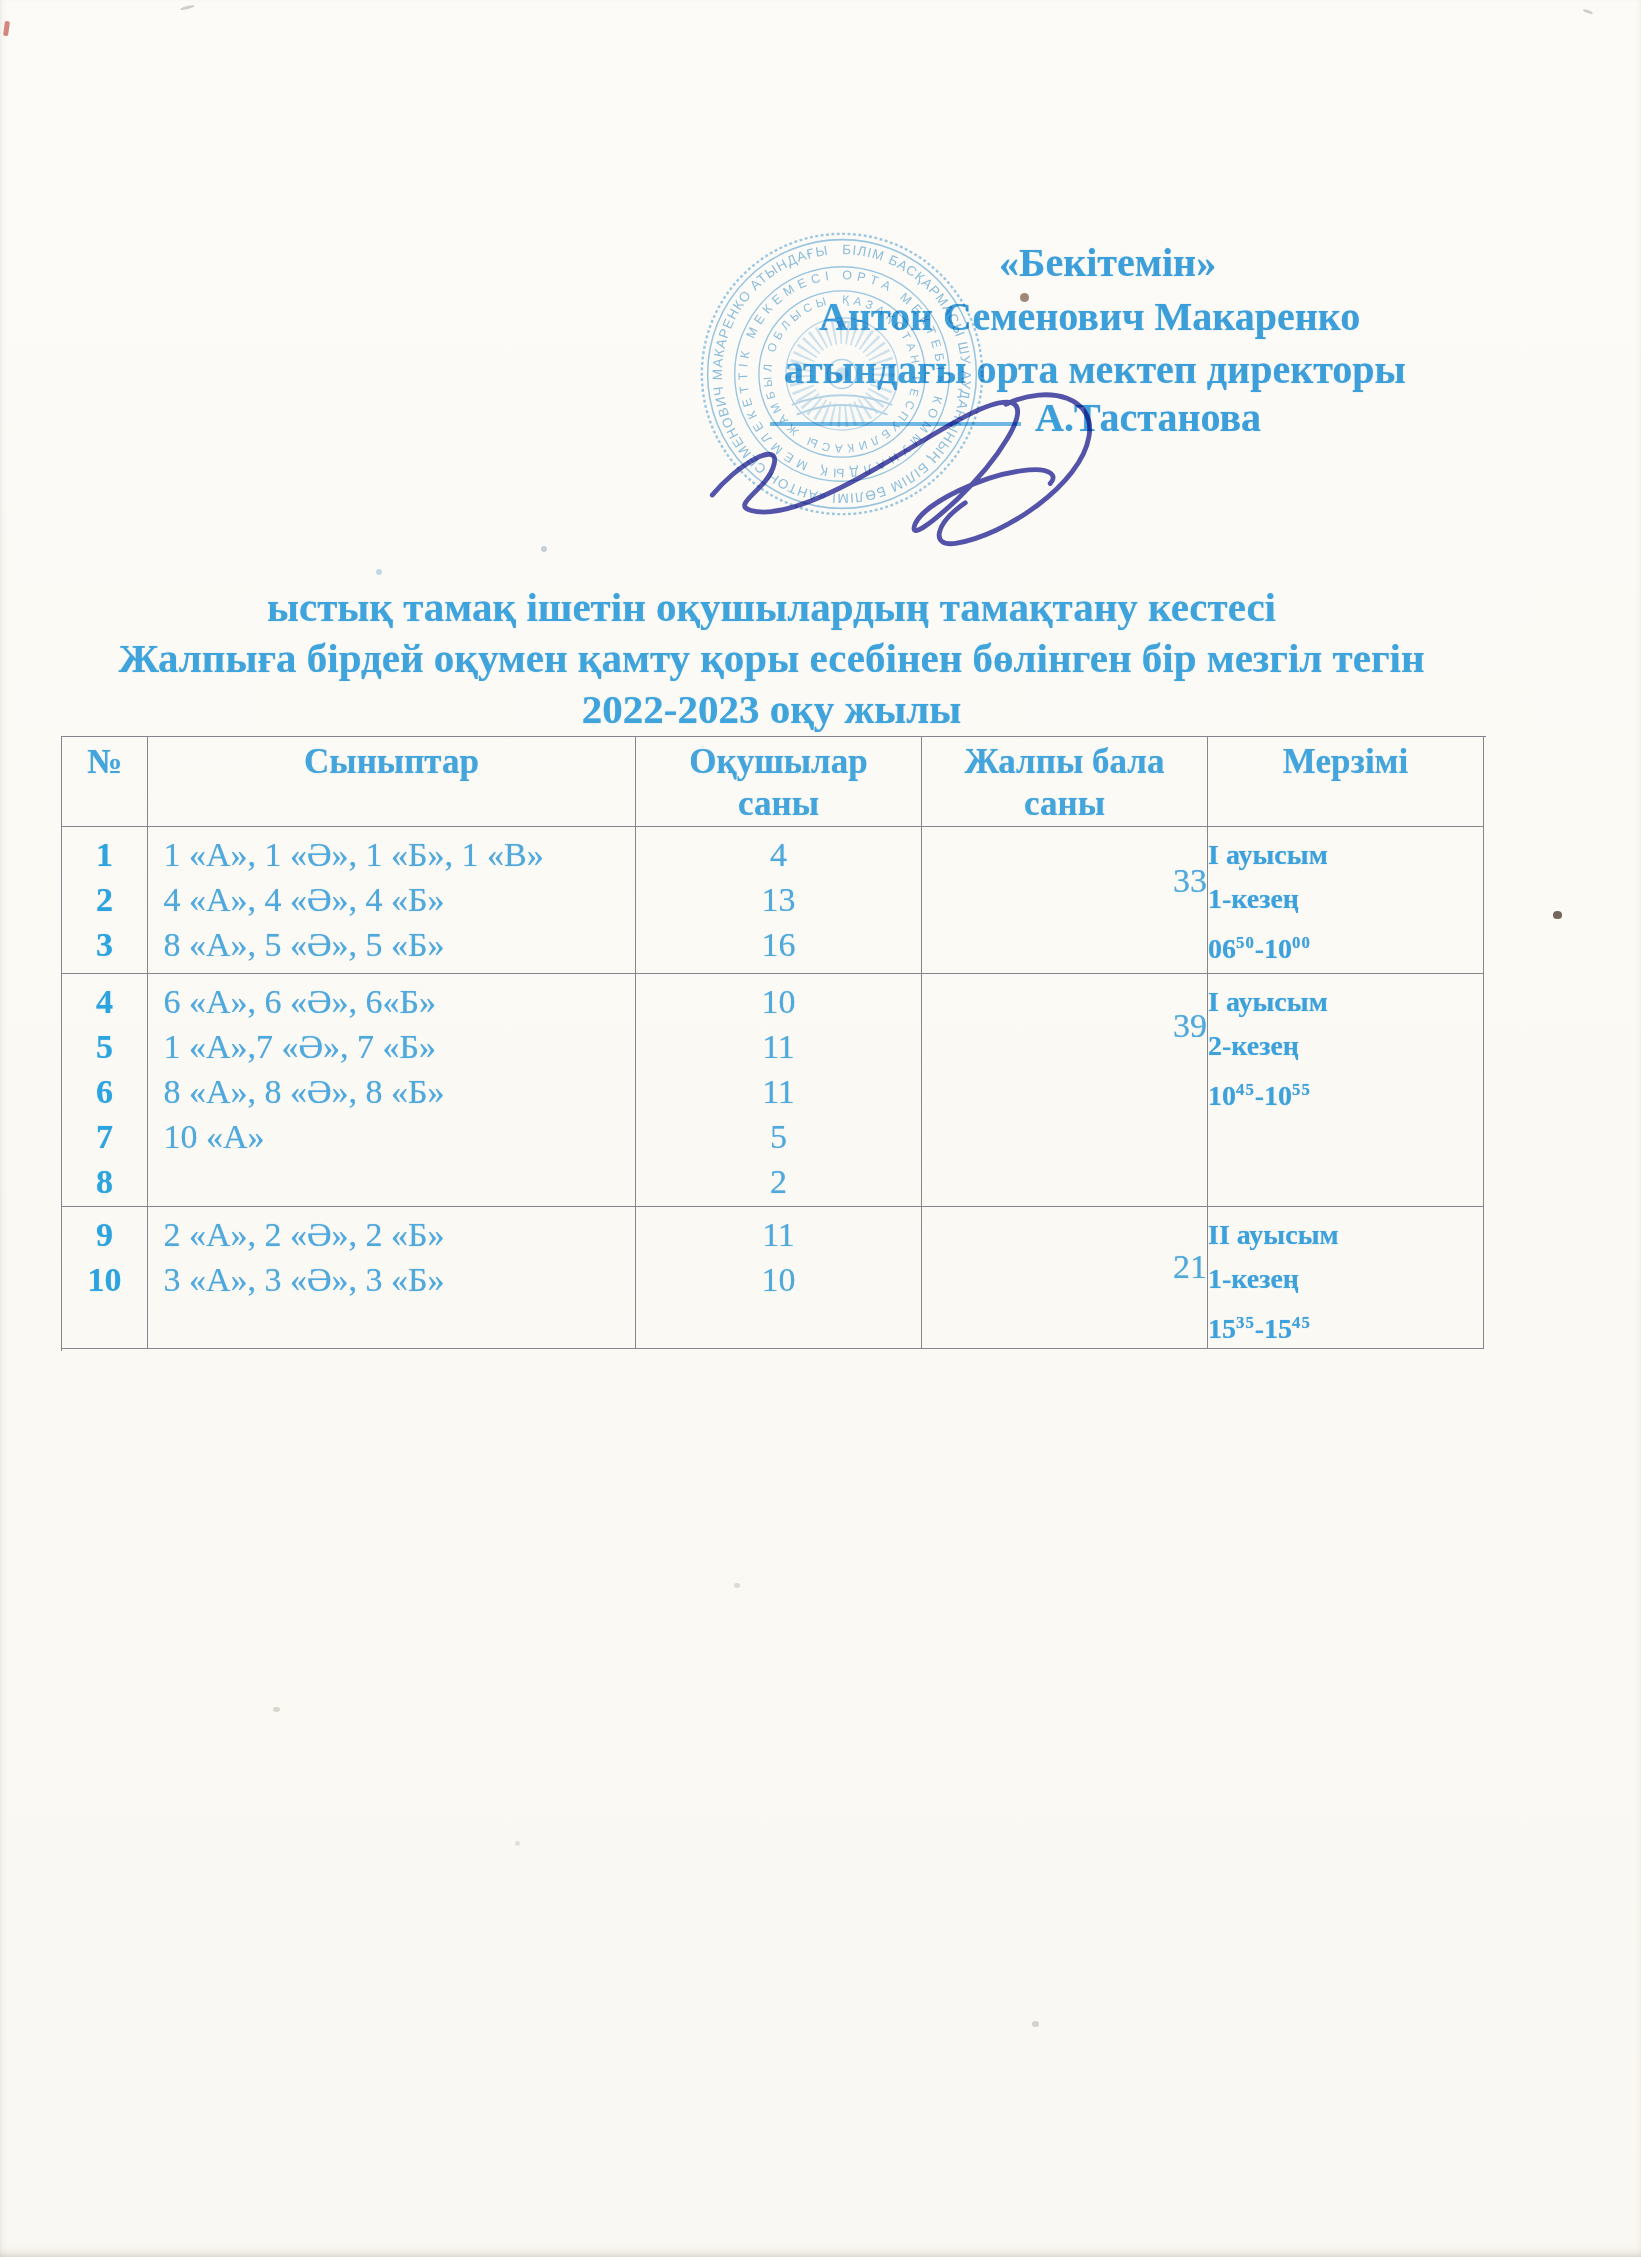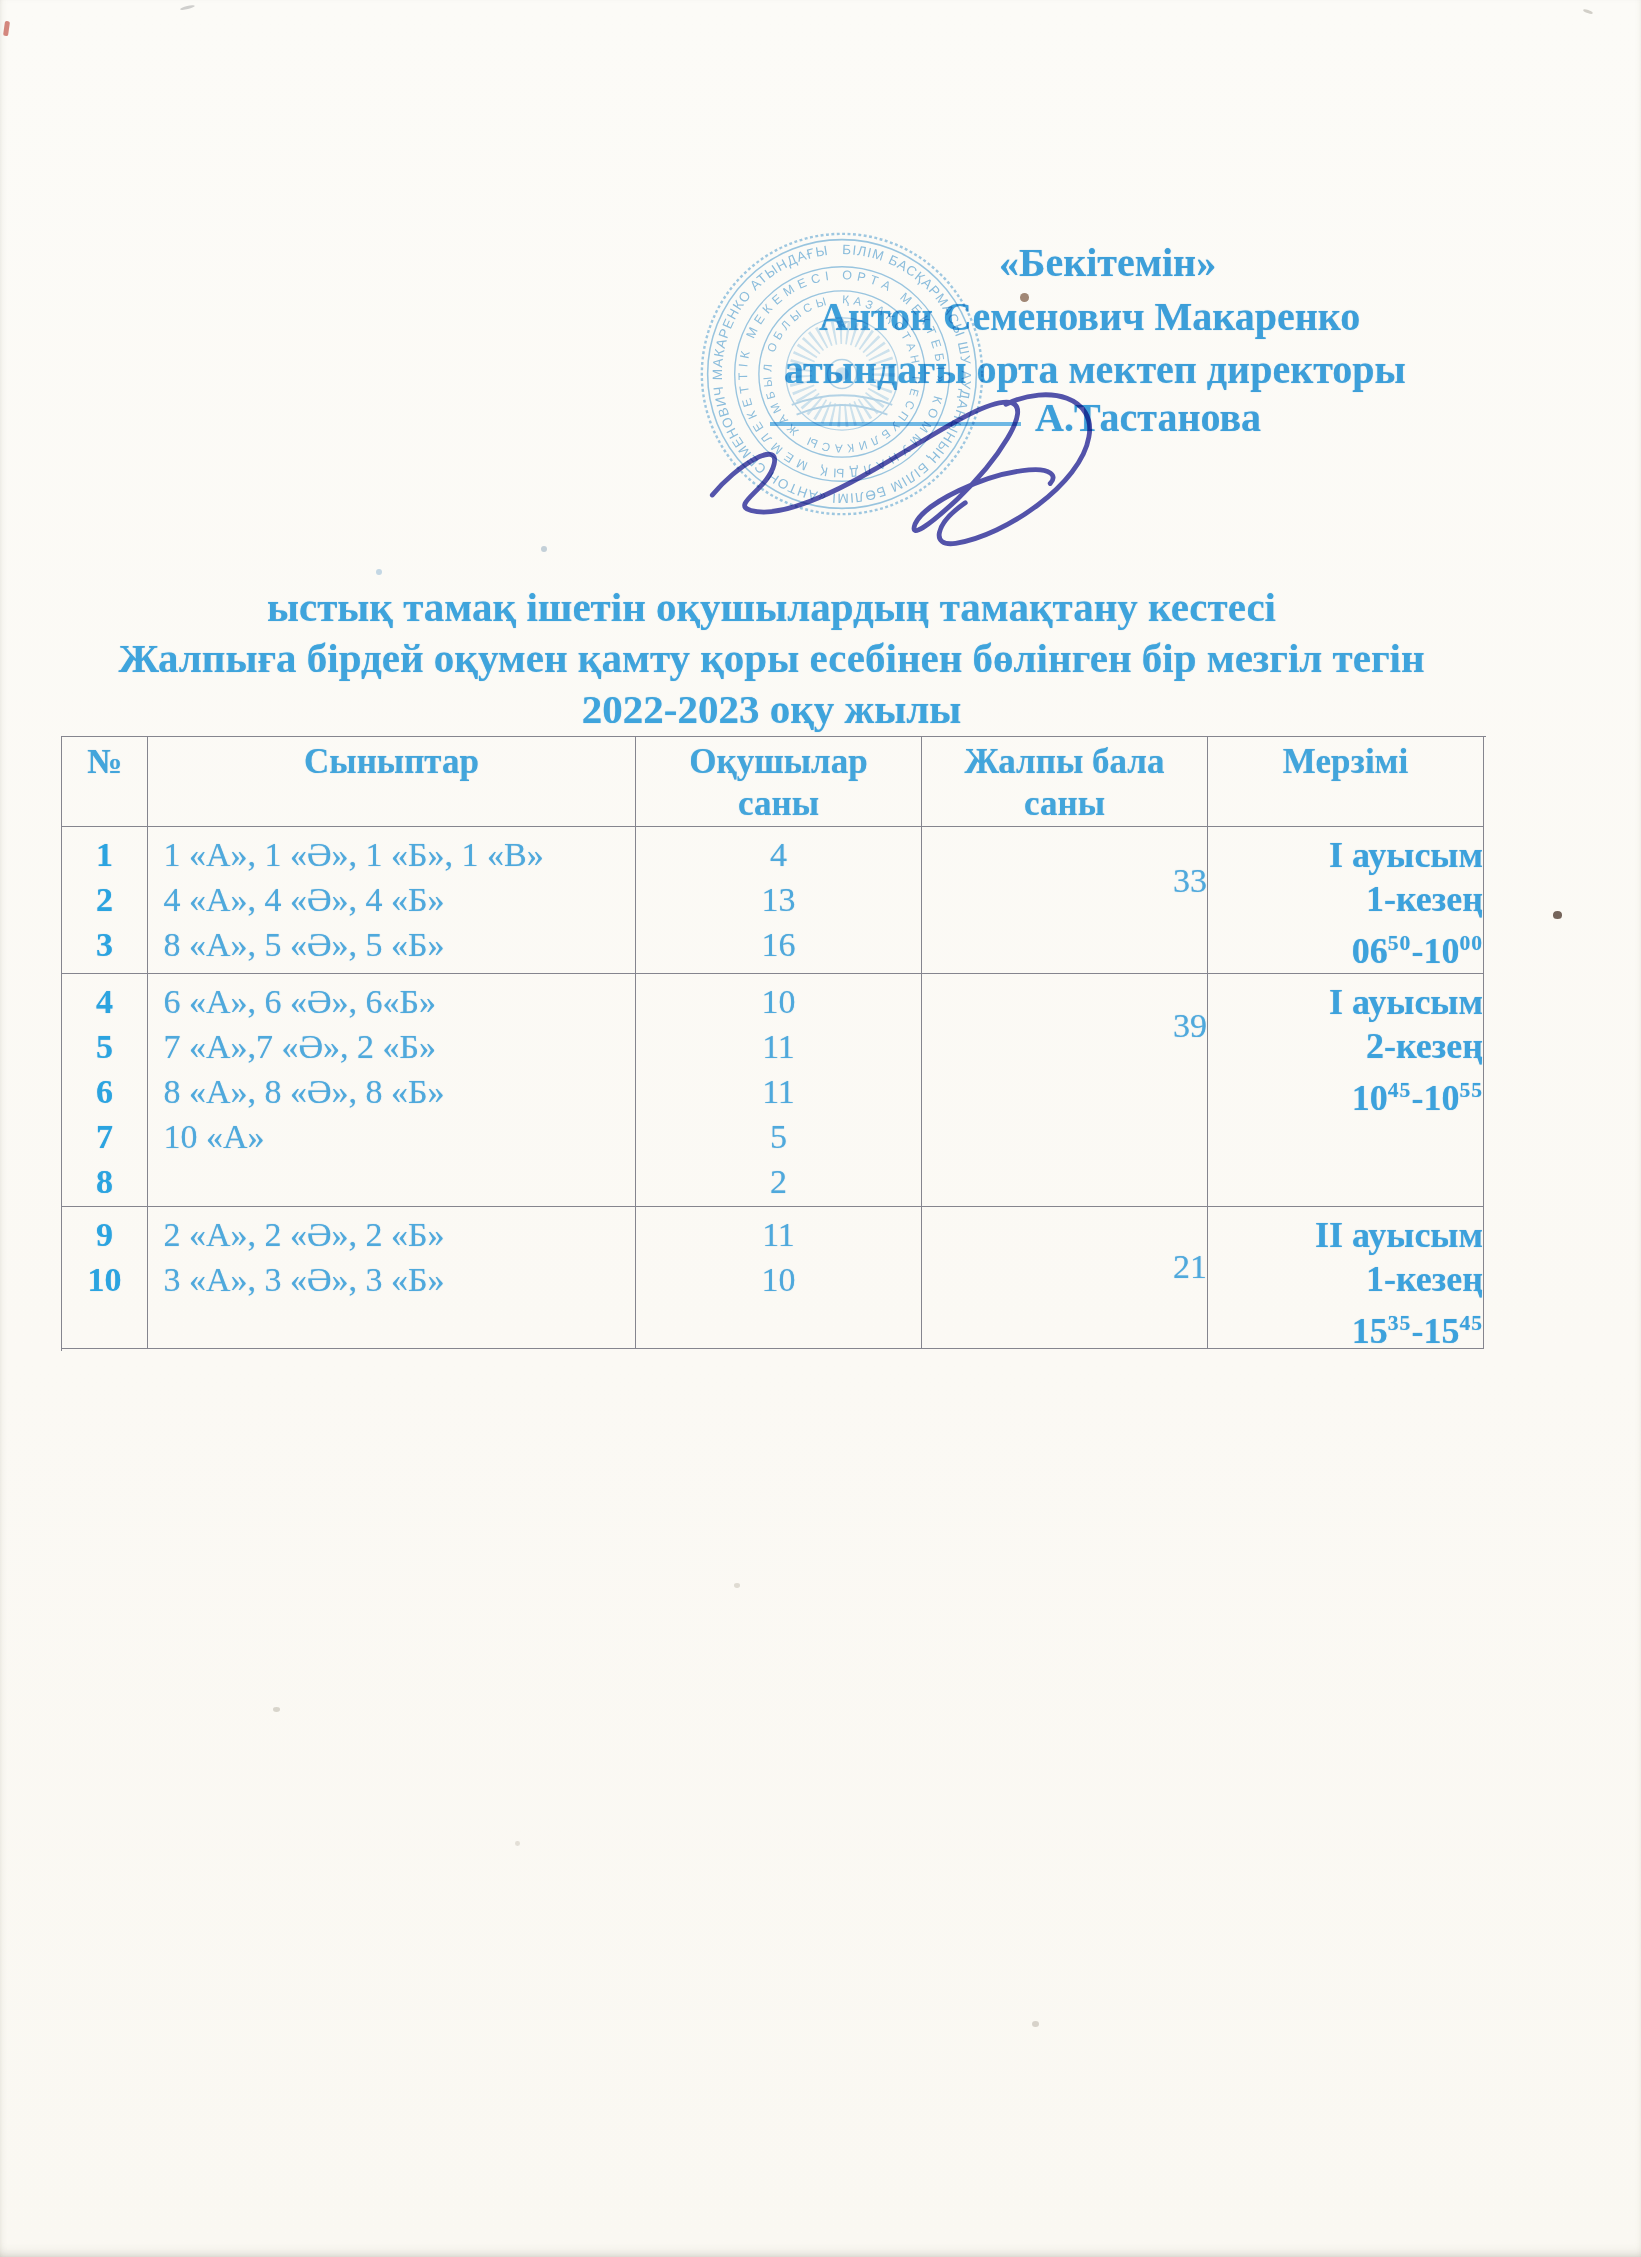--- a/index.html
+++ b/index.html
@@ -52,21 +52,21 @@
     font-weight:bold;font-size:35px;line-height:42px;color:#43a5db;
     display:flex;justify-content:center;padding-top:3.9px;text-align:center;
   }
   .h .hw{max-width:222px;}
   .line{line-height:45px;font-size:34px;}
   .nums{text-align:center;font-weight:bold;color:#2ba4e0;padding-top:4.8px;}
   .cls{padding:4.8px 0 0 15.4px;color:#4fa9dc;}
   .cnt{text-align:center;padding-top:4.8px;color:#4fa9dc;}
   .tot{text-align:right;font-size:34px;color:#4fa9dc;}
   .tot.p1{padding-top:35px;} .tot.p2{padding-top:33px;} .tot.p3{padding-top:41px;}
-  .mrz{text-align:right;font-weight:bold;color:#3da2dc;font-size:36px;line-height:44px;padding-top:5.8px;}
+  .mrz{text-align:left;font-weight:bold;color:#3da2dc;font-size:28px;line-height:44px;padding-top:5.8px;}
   .mrz sup{font-size:.6em;vertical-align:super;letter-spacing:1px;}
 
   
   .speck{position:absolute;border-radius:50%;z-index:5;}
 </style>
 </head>
 <body>
 
 <div class="page">
 
@@ -164,21 +164,21 @@
 
     <div class="cell nums">
       <div class="line">4</div>
       <div class="line">5</div>
       <div class="line">6</div>
       <div class="line">7</div>
       <div class="line">8</div>
     </div>
     <div class="cell cls">
       <div class="line">6 «А», 6 «Ә», 6«Б»</div>
-      <div class="line">7 «А»,7 «Ә», 2 «Б»</div>
+      <div class="line">1 «А»,7 «Ә», 7 «Б»</div>
       <div class="line">8 «А», 8 «Ә», 8 «Б»</div>
       <div class="line">10 «А»</div>
     </div>
     <div class="cell cnt">
       <div class="line">10</div>
       <div class="line">11</div>
       <div class="line">11</div>
       <div class="line">5</div>
       <div class="line">2</div>
     </div>

